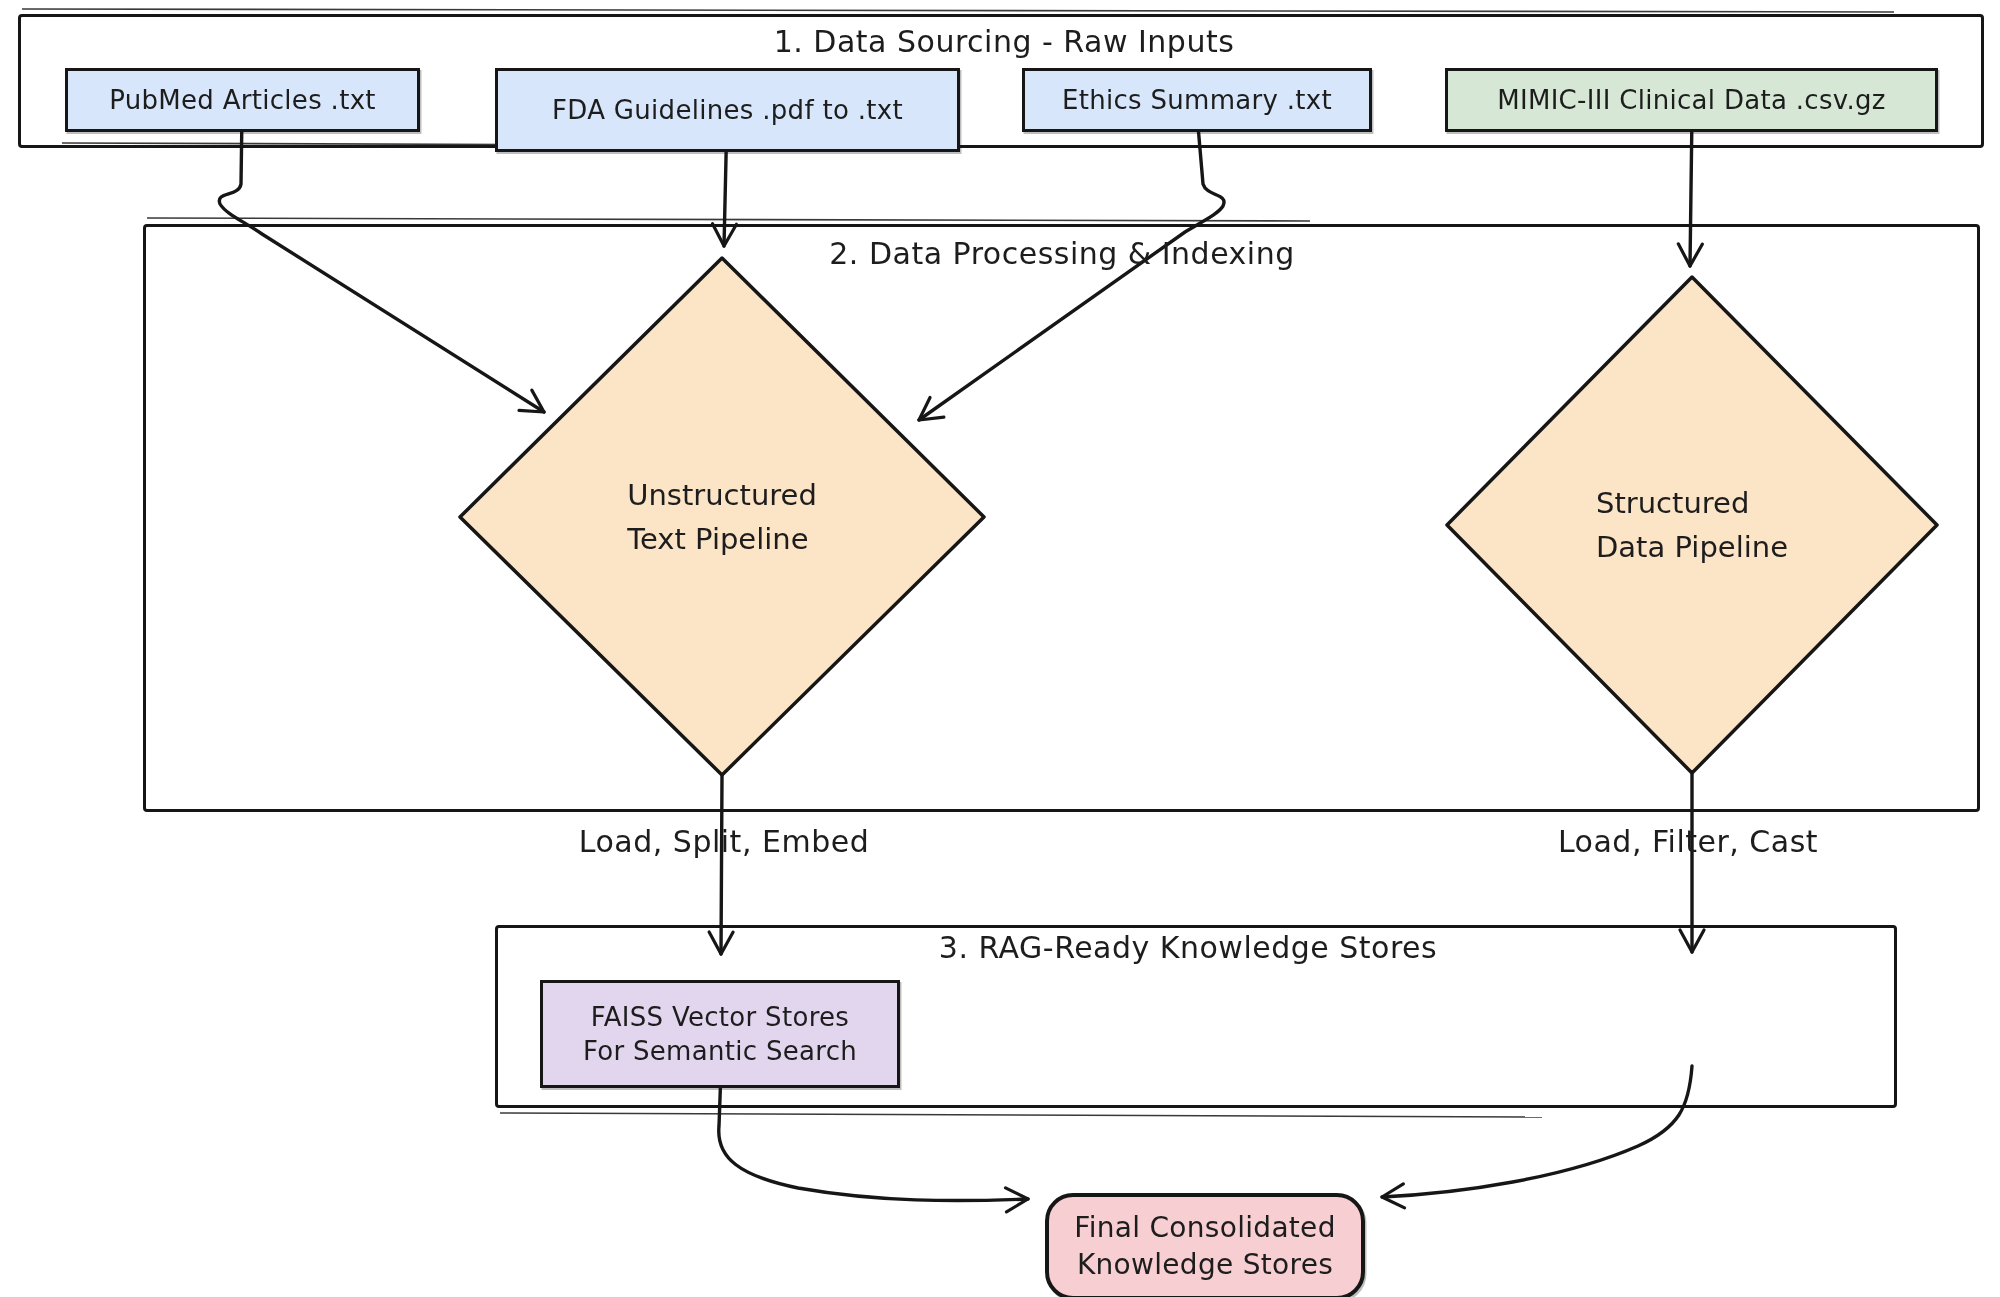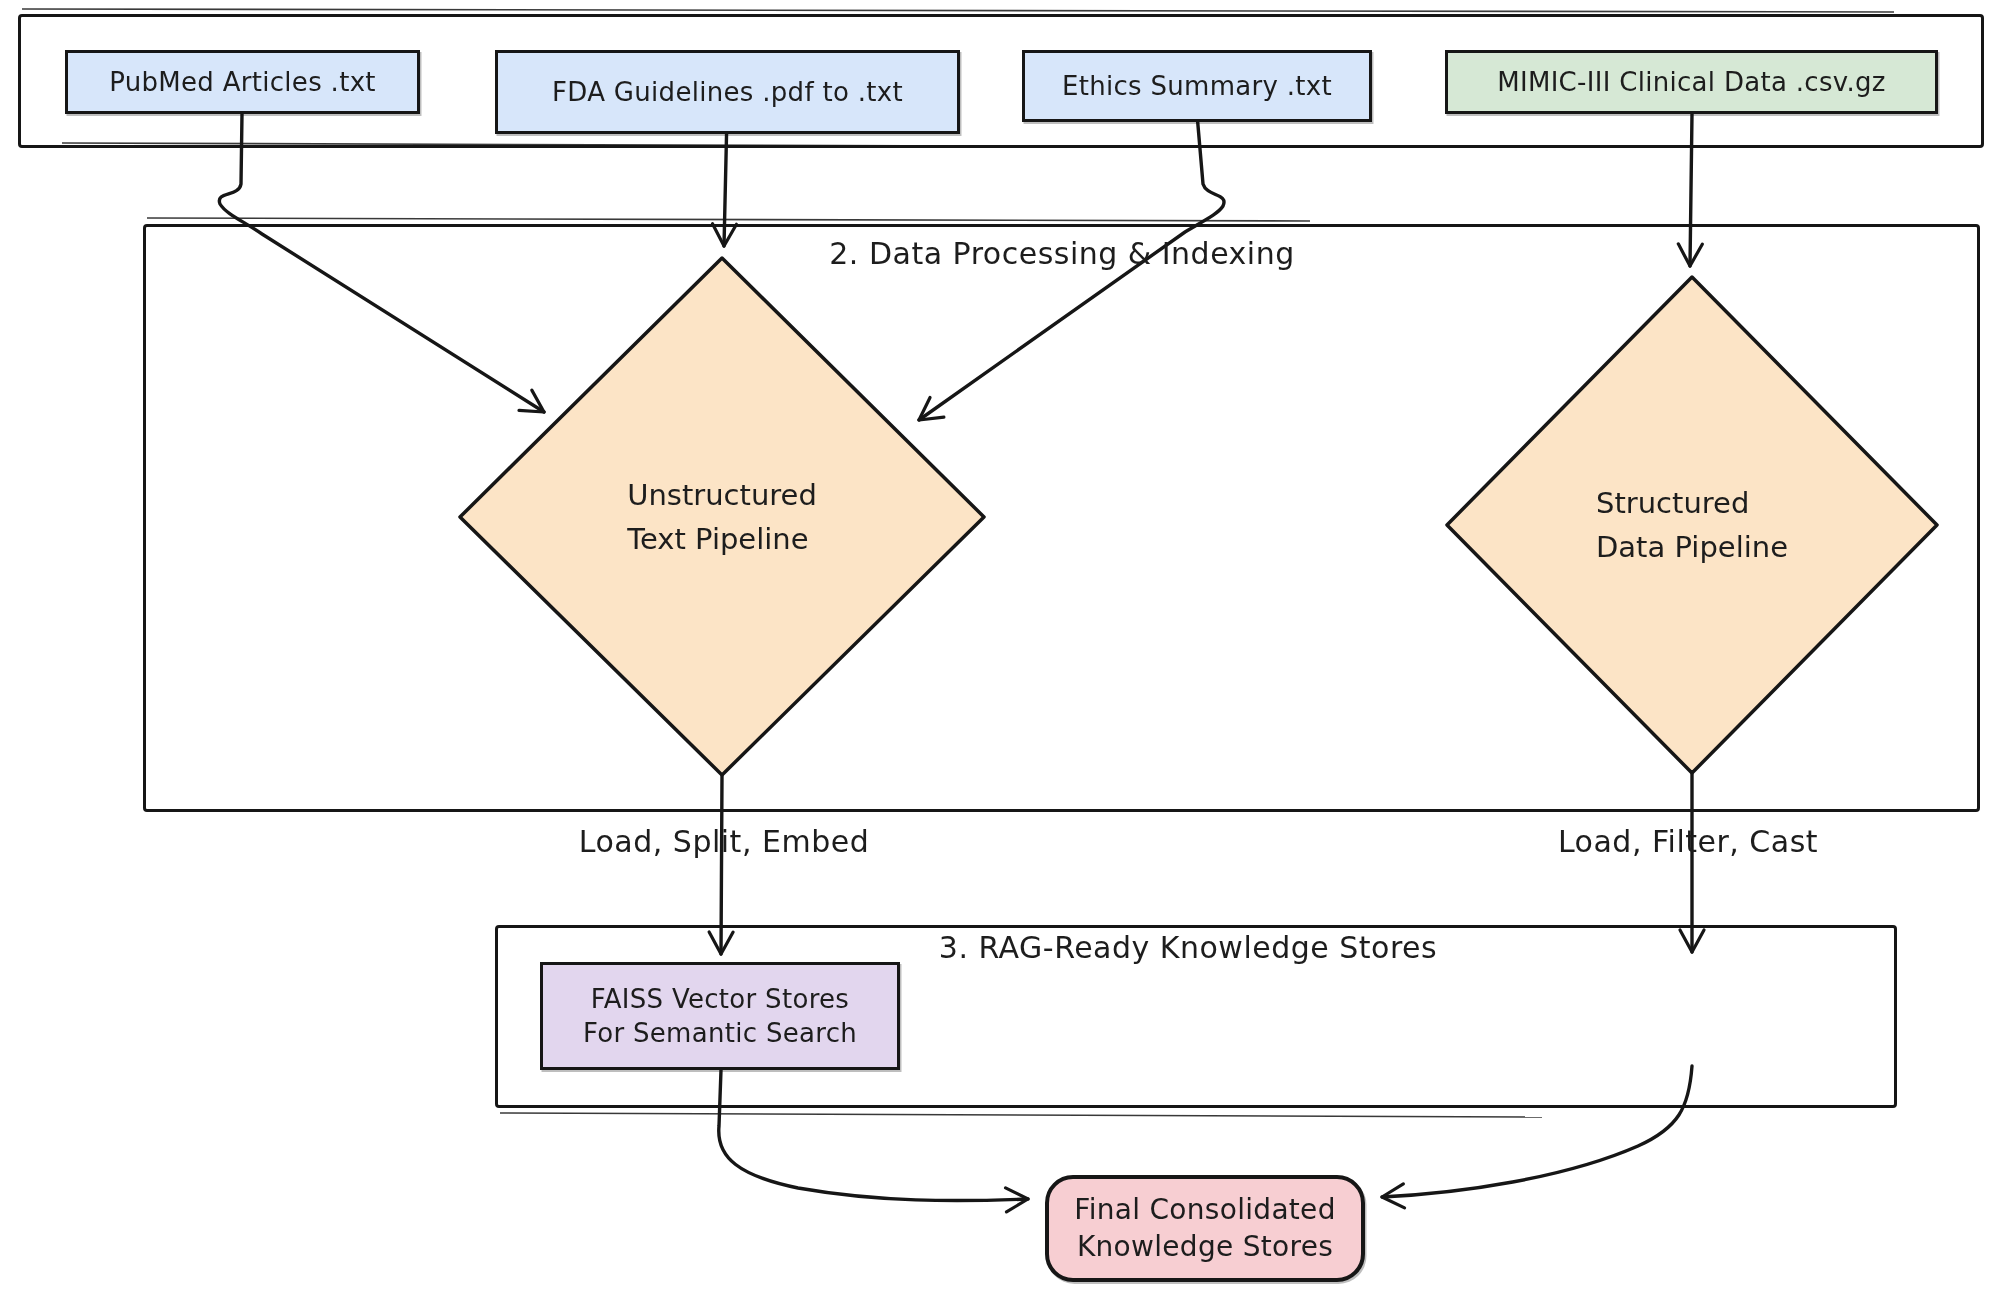--- a/index.html
+++ b/index.html
@@ -11,21 +11,21 @@
     position:absolute;border:3px solid #161616;border-radius:4px;background:transparent;
     box-sizing:border-box;
   }
   .stitle{
     position:absolute;transform:translateX(-50%);font-size:30px;letter-spacing:.5px;
     white-space:nowrap;z-index:4;
   }
   .node{
     position:absolute;display:flex;flex-direction:column;align-items:center;justify-content:center;
     text-align:center;border:3px solid #161616;font-size:26px;letter-spacing:.3px;line-height:1.32;
-    box-sizing:border-box;z-index:3;box-shadow:1.5px 2px 0 rgba(22,22,22,.28);
+    box-sizing:border-box;z-index:3;box-shadow:1.5px 2px 0 rgba(22,22,22,.28);margin-top:18px;
   }
   .node.final{border-radius:28px;font-size:28px;border-width:4px;}
   .dlabel{
     position:absolute;transform:translate(-50%,-50%);text-align:left;font-size:29px;
     line-height:1.5;white-space:nowrap;z-index:4;
   }
   .elabel{
     position:absolute;transform:translateX(-50%);font-size:30px;white-space:nowrap;
     letter-spacing:.5px;z-index:4;
   }
@@ -36,20 +36,21 @@
 </style>
 </head>
 <body>
 
 <div class="canvas">
 
   <div class="section" style="left:18px;top:14px;width:1966px;height:134px;"></div>
   <div class="section" style="left:143px;top:224px;width:1837px;height:588px;"></div>
   <div class="section" style="left:495px;top:925px;width:1402px;height:183px;"></div>
 
+  <div class="stitle" style="left:1004px;top:24px;">1. Data Sourcing - Raw Inputs</div>
   <div class="stitle" style="left:1062px;top:236px;">2. Data Processing &amp; Indexing</div>
   <div class="stitle" style="left:1188px;top:930px;">3. RAG-Ready Knowledge Stores</div>
 
   <svg class="wires" width="2000" height="1297" viewBox="0 0 2000 1297">
     <defs>
       <marker id="ah" markerUnits="userSpaceOnUse" markerWidth="34" markerHeight="34" viewBox="0 0 34 34" refX="26" refY="17" orient="auto">
         <path d="M4 5 L26 17 L4 29" fill="none" stroke="#161616" stroke-width="3.2" stroke-linecap="round" stroke-linejoin="round"></path>
       </marker>
     </defs>
 
@@ -70,21 +71,21 @@
     <path class="wire" marker-end="url(#ah)" d="M721 1070 L719 1126 C716 1158 740 1176 798 1188 C878 1202 955 1202 1028 1199"></path>
     <path class="wire" marker-end="url(#ah)" d="M1692 1066 C1689 1108 1678 1128 1638 1146 C1565 1178 1462 1193 1382 1197"></path>
   </svg>
 
   <div class="node" style="left: 65px; top: 50px; width: 355px; height: 64px; background: rgb(215, 230, 250);">
     <span>PubMed Articles .txt</span>
   </div>
   <div class="node" style="left: 495px; top: 50px; width: 465px; height: 84px; background: rgb(215, 230, 250);">
     <span>FDA Guidelines .pdf to .txt</span>
   </div>
-  <div class="node" style="left: 1022px; top: 50px; width: 350px; height: 72px; background: rgb(215, 230, 250);">
+  <div class="node" style="left: 1022px; top: 50px; width: 350px; height: 64px; background: rgb(215, 230, 250);">
     <span>Ethics Summary .txt</span>
   </div>
   <div class="node" style="left: 1445px; top: 50px; width: 493px; height: 64px; background: rgb(214, 232, 213);">
     <span>MIMIC-III Clinical Data .csv.gz</span>
   </div>
 
   <div class="dlabel" style="left:722px;top:517px;">
     <span style="display:block">Unstructured</span>
     <span style="display:block">Text Pipeline</span>
   </div>

